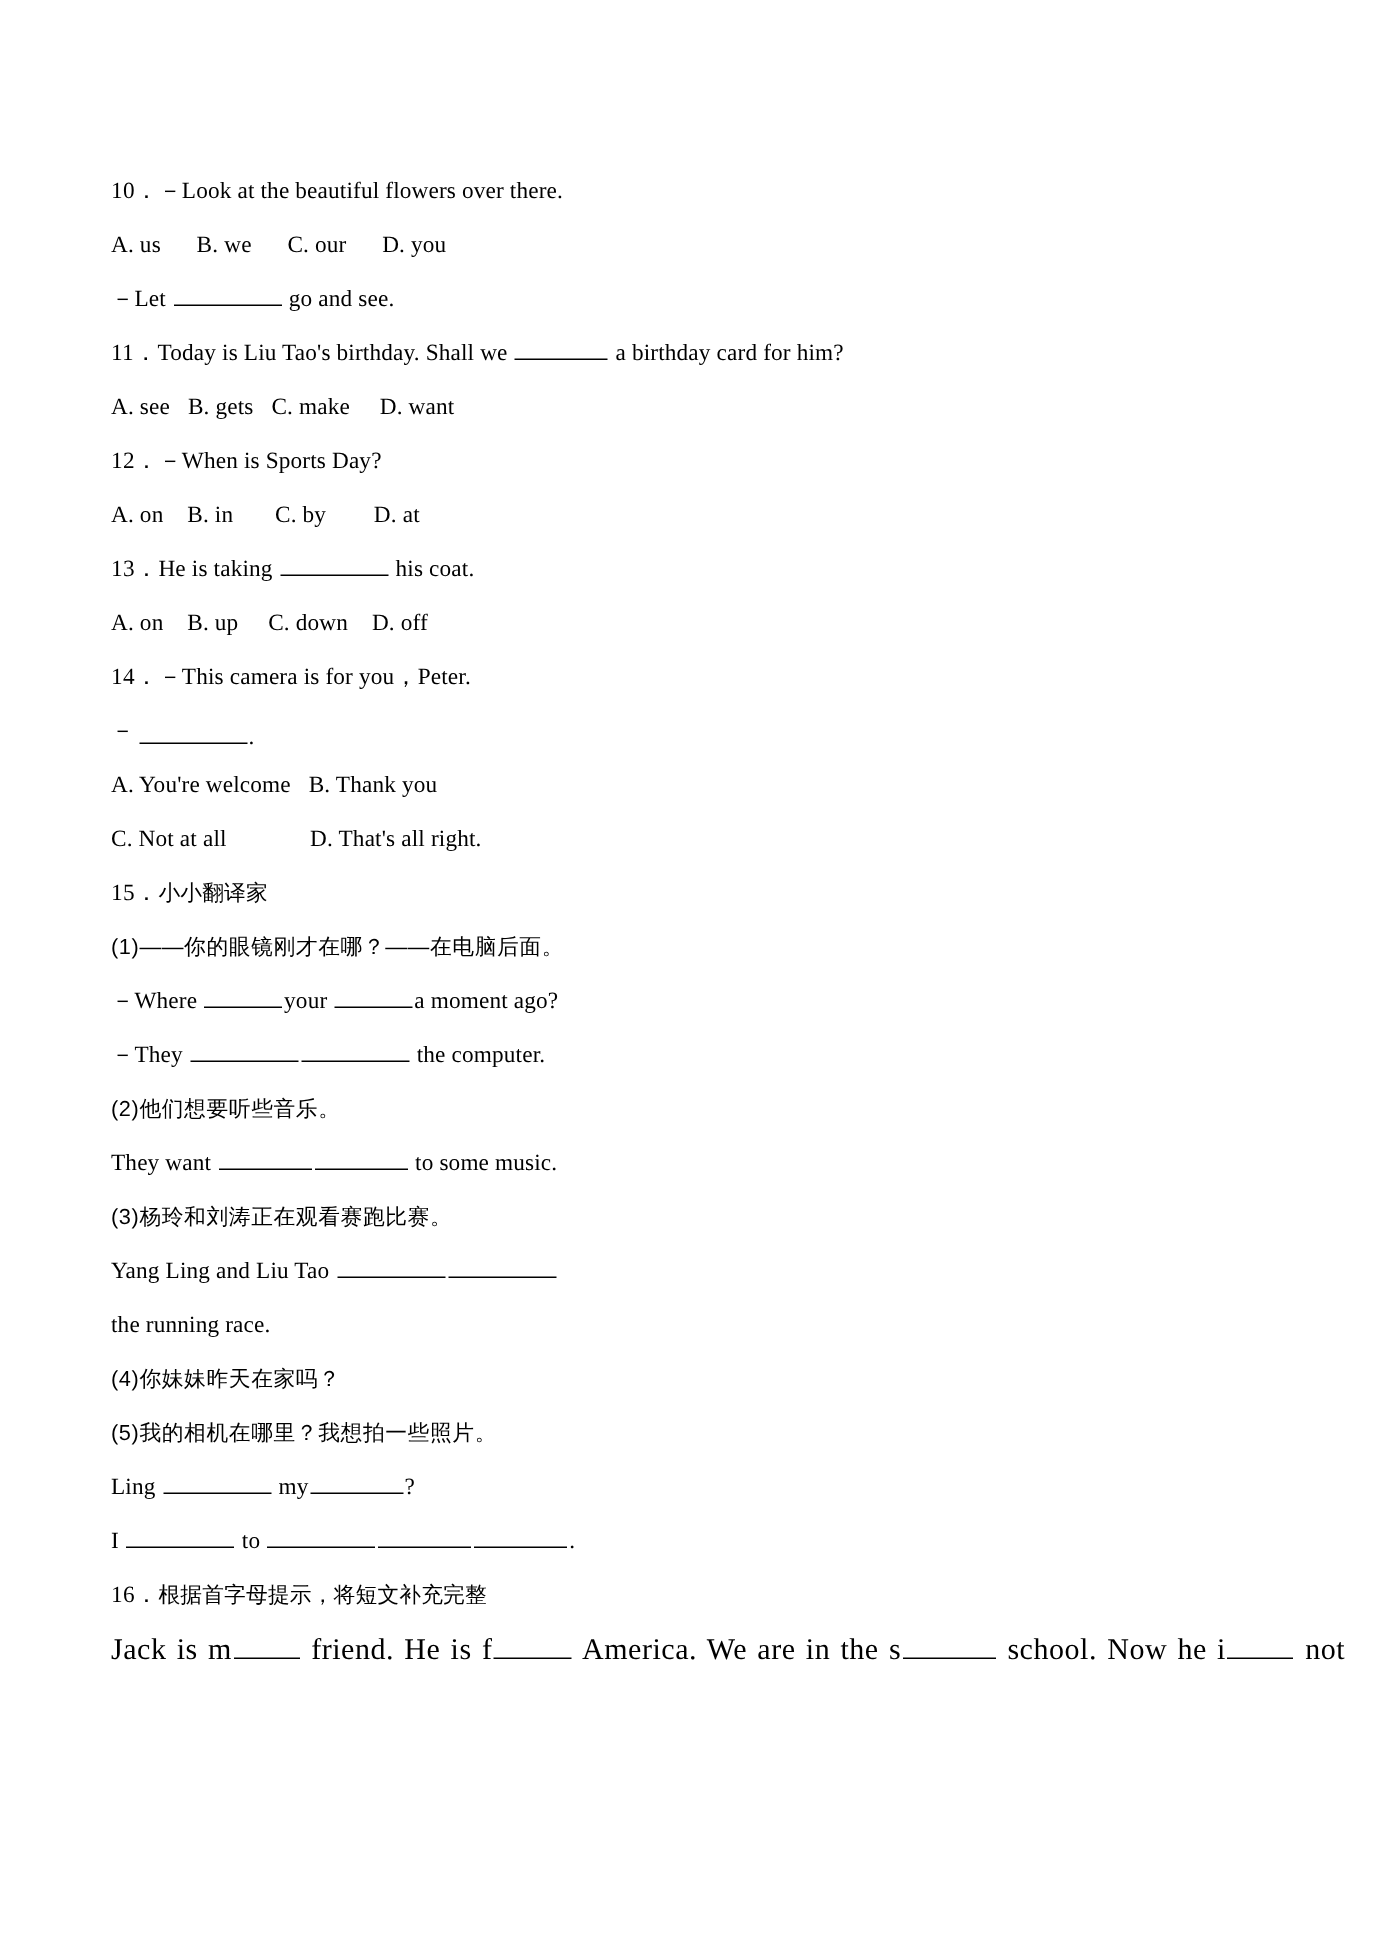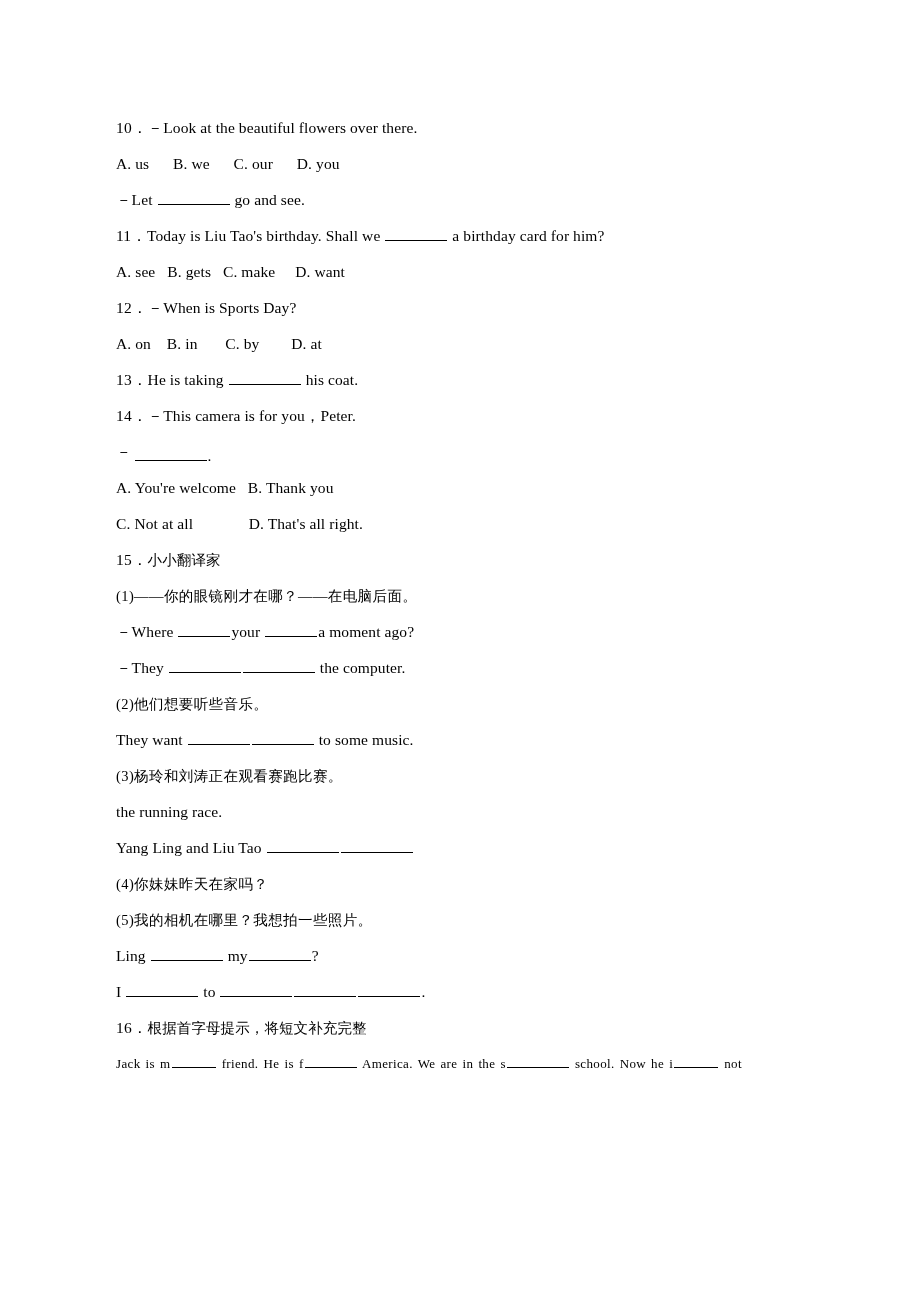--- a/index.html
+++ b/index.html
@@ -14,31 +14,31 @@
     font-family: "Liberation Serif", "DejaVu Serif", serif;
     color: #000000;
     overflow: hidden;
     position: relative;
   }
   .page {
     position: relative;
     width: 920px;
     height: 1302px;
     box-sizing: border-box;
-    padding: 110px 130px 0 116px;
+    padding: 110px 130px 0 74px;
   }
   .line {
     font-size: 15.5px;
     line-height: 36px;
     height: 36px;
     white-space: pre;
     letter-spacing: 0.1px;
   }
   .line.cn {
-    font-family: Liberation Serif, serif;
+    font-family: Liberation Sans, sans-serif;
     font-size: 14.5px;
     letter-spacing: 0.4px;
   }
   .line.mixed-cn .cnseg {
     font-family: Liberation Sans, sans-serif;
     font-size: 14.5px;
   }
   .qnum {
     letter-spacing: 0.2px;
   }
@@ -52,21 +52,21 @@
   .b-xs { width: 44px; }
   .b-s  { width: 52px; }
   .b-m  { width: 62px; }
   .b-l  { width: 72px; }
   .raised-dash {
     display: inline-block;
     vertical-align: 0.28em;
     margin-right: 2px;
   }
   .q16line {
-    font-size: 13px;
+    font-size: 20px;
     line-height: 36px;
     height: 36px;
     white-space: nowrap;
     letter-spacing: 0.35px;
     word-spacing: 1.5px;
   }
 </style>
 </head>
 <body>
 
@@ -76,38 +76,39 @@
   <div class="line">A. us      B. we      C. our      D. you</div>
   <div class="line"><span>－Let </span><span class="blank b-l"></span><span> go and see.</span></div>
 
   <div class="line"><span class="qnum">11．</span><span>Today is Liu Tao's birthday. Shall we </span><span class="blank b-m"></span><span> a birthday card for him?</span></div>
   <div class="line">A. see   B. gets   C. make     D. want</div>
 
   <div class="line"><span class="qnum">12．</span><span>－When is Sports Day?</span></div>
   <div class="line">A. on    B. in       C. by        D. at</div>
 
   <div class="line"><span class="qnum">13．</span><span>He is taking </span><span class="blank b-l"></span><span> his coat.</span></div>
+  <div class="line">A. on    B. up     C. down    D. off</div>
 
   <div class="line"><span class="qnum">14．</span><span>－This camera is for you，Peter.</span></div>
   <div class="line"><span class="raised-dash">－</span><span class="blank b-l"></span><span>.</span></div>
   <div class="line">A. You're welcome   B. Thank you</div>
   <div class="line">C. Not at all              D. That's all right.</div>
 
   <div class="line mixed-cn"><span class="qnum">15．</span><span class="cnseg">小小翻译家</span></div>
 
   <div class="line cn"><span>(1)</span><span>——你的眼镜刚才在哪？——在电脑后面。</span></div>
   <div class="line"><span>－Where </span><span class="blank b-s"></span><span>your </span><span class="blank b-s"></span><span>a moment ago?</span></div>
   <div class="line"><span>－They </span><span class="blank b-l"></span><span class="blank b-l"></span><span> the computer.</span></div>
 
   <div class="line cn"><span>(2)</span><span>他们想要听些音乐。</span></div>
   <div class="line"><span>They want </span><span class="blank b-m"></span><span class="blank b-m"></span><span> to some music.</span></div>
 
   <div class="line cn"><span>(3)</span><span>杨玲和刘涛正在观看赛跑比赛。</span></div>
+  <div class="line"><span>Yang Ling and Liu Tao </span><span class="blank b-l"></span><span class="blank b-l"></span></div>
   <div class="line">the running race.</div>
-  <div class="line"><span>Yang Ling and Liu Tao </span><span class="blank b-l"></span><span class="blank b-l"></span></div>
 
   <div class="line cn"><span>(4)</span><span>你妹妹昨天在家吗？</span></div>
 
   <div class="line cn"><span>(5)</span><span>我的相机在哪里？我想拍一些照片。</span></div>
   <div class="line"><span>Ling </span><span class="blank b-l"></span><span> my</span><span class="blank b-m"></span><span>?</span></div>
   <div class="line"><span>I </span><span class="blank b-l"></span><span> to </span><span class="blank b-l"></span><span class="blank b-m"></span><span class="blank b-m"></span><span>.</span></div>
 
   <div class="line mixed-cn"><span class="qnum">16．</span><span class="cnseg">根据首字母提示，将短文补充完整</span></div>
   <div class="q16line"><span>Jack is m</span><span class="blank b-xs"></span><span> friend. He is f</span><span class="blank b-s"></span><span> America. We are in the s</span><span class="blank b-m"></span><span> school. Now he i</span><span class="blank b-xs"></span><span> not</span></div>
 

